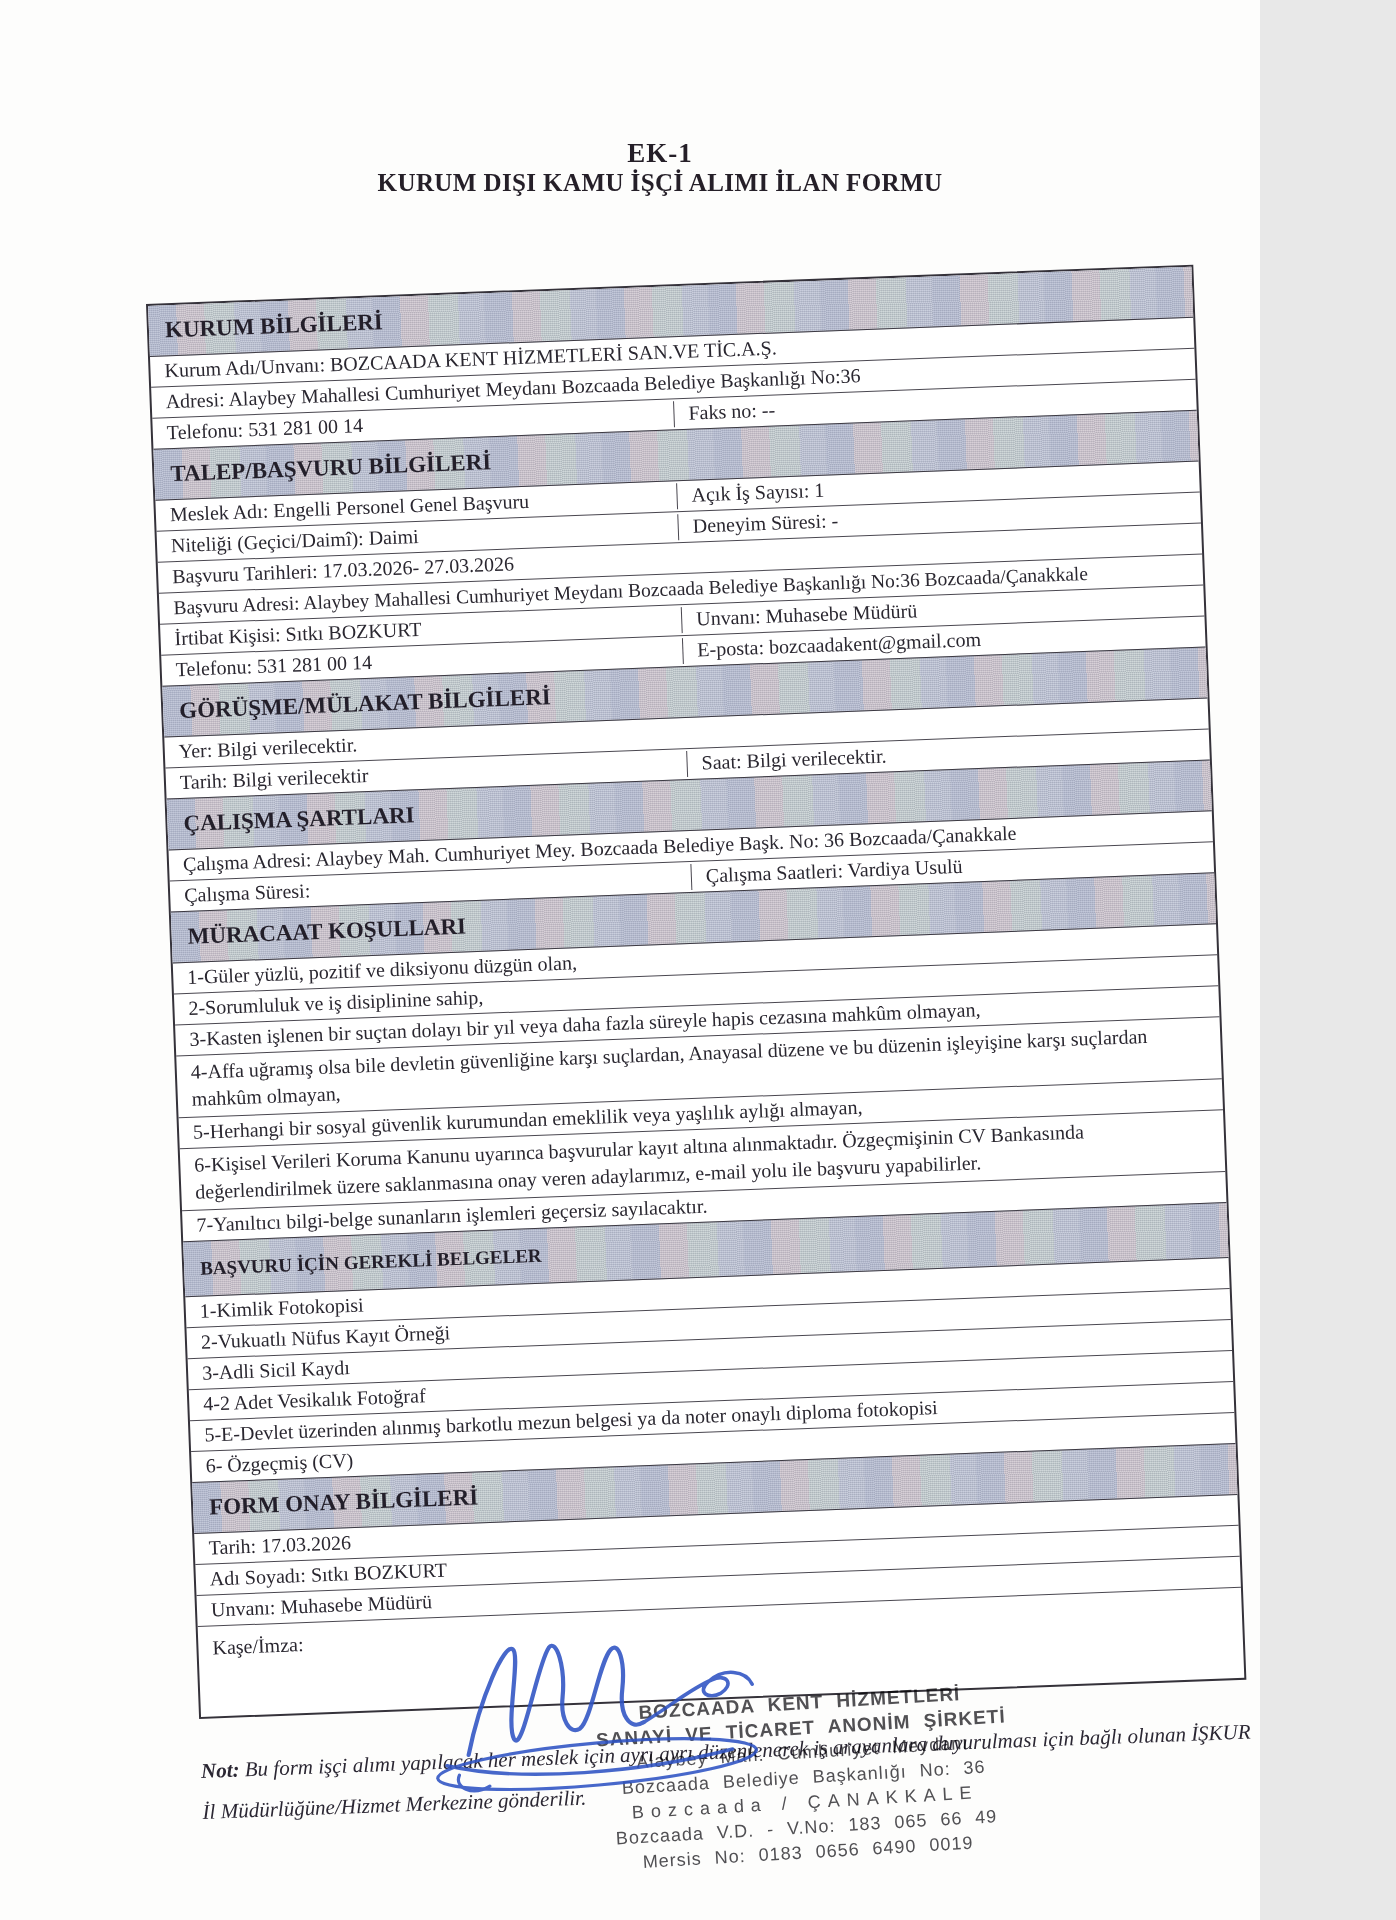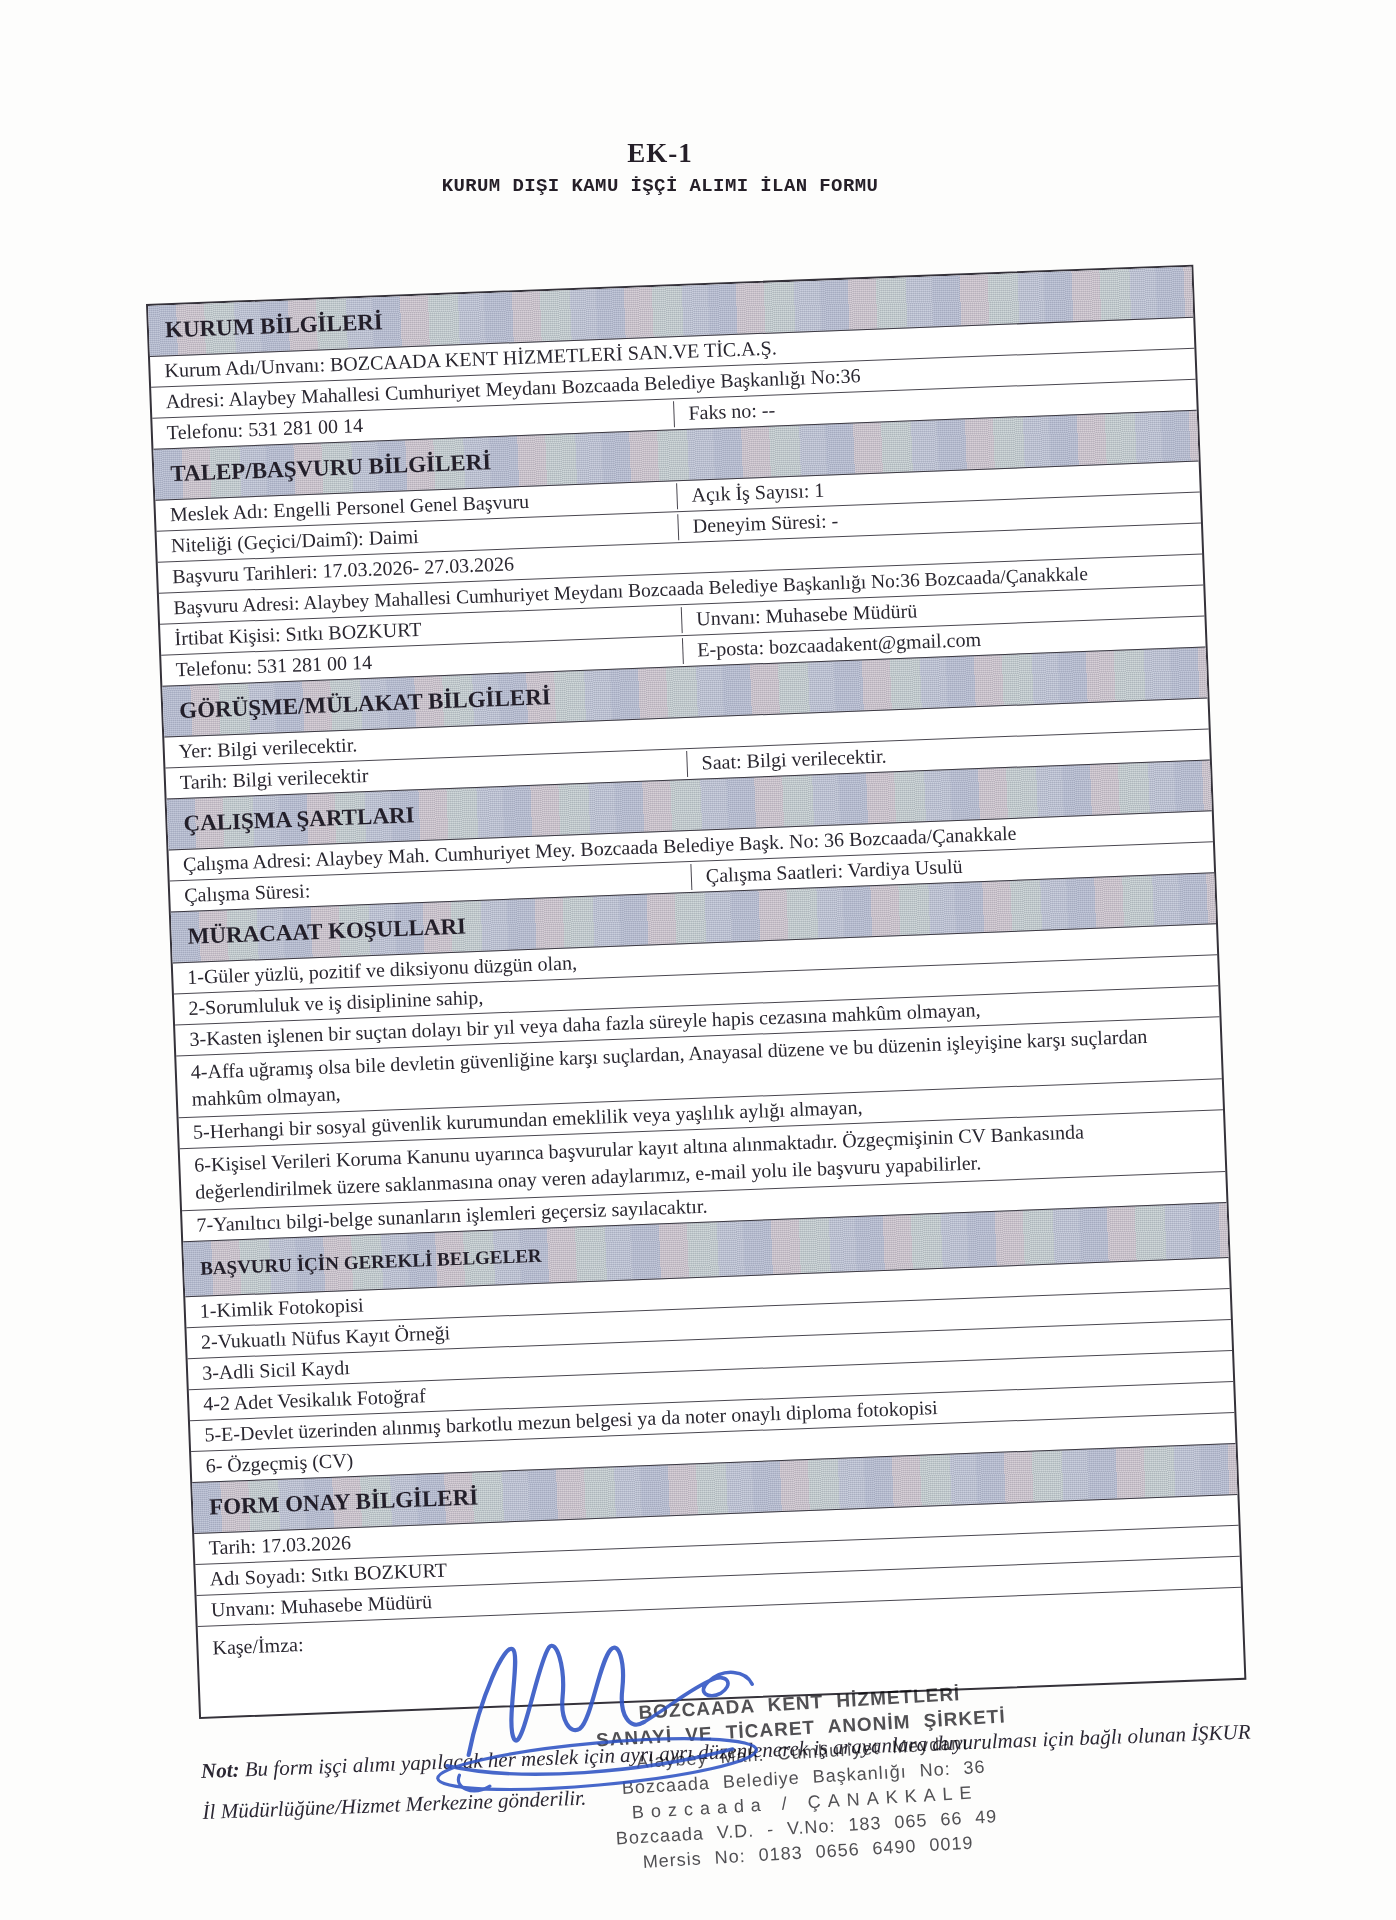--- a/index.html
+++ b/index.html
@@ -1,30 +1,30 @@
 <!DOCTYPE html>
 <html><head>
 <meta charset="utf-8">
 <style>
   html,body{margin:0;padding:0;background:#e8e8e8;}
   .page{
     position:relative;
-    width:1396px;height:1920px;
+    width:1260px;height:1920px;
     background:#fdfdfc;
     overflow:hidden;
     font-family:"Liberation Serif", serif;
     color:#2a2730;
   }
   
   .title-block{
     position:absolute; left:0; top:138px; width:1320px;
     text-align:center; font-weight:bold; color:#251f28;
   }
   .title-ek{font-size:27px; letter-spacing:1px;}
-  .title-main{font-size:19px; margin-top:6px; letter-spacing:.4px;font-family:Liberation Mono, monospace;}
+  .title-main{font-size:25px; letter-spacing:.4px;}
 
   
   .sheet{
     position:absolute; left:146px; top:304px; width:1048px;
     transform:rotate(-2.15deg); transform-origin:0 0;
   }
   .form-table{
     border:2.2px solid #35323a;
     background:#fff;
   }

